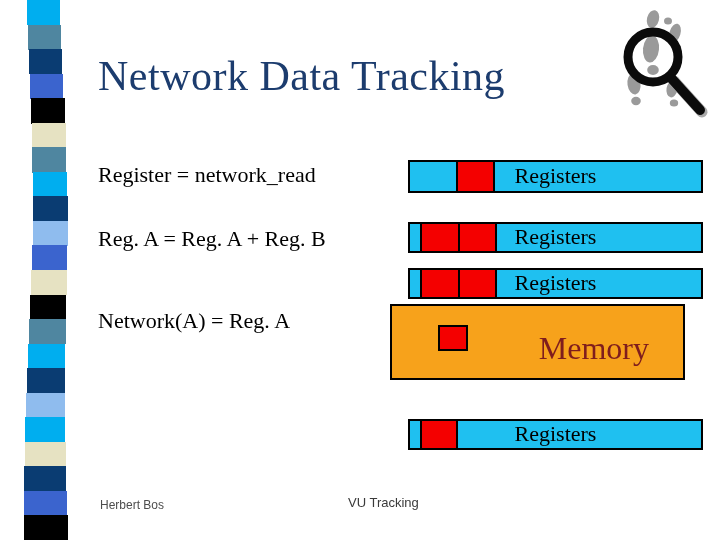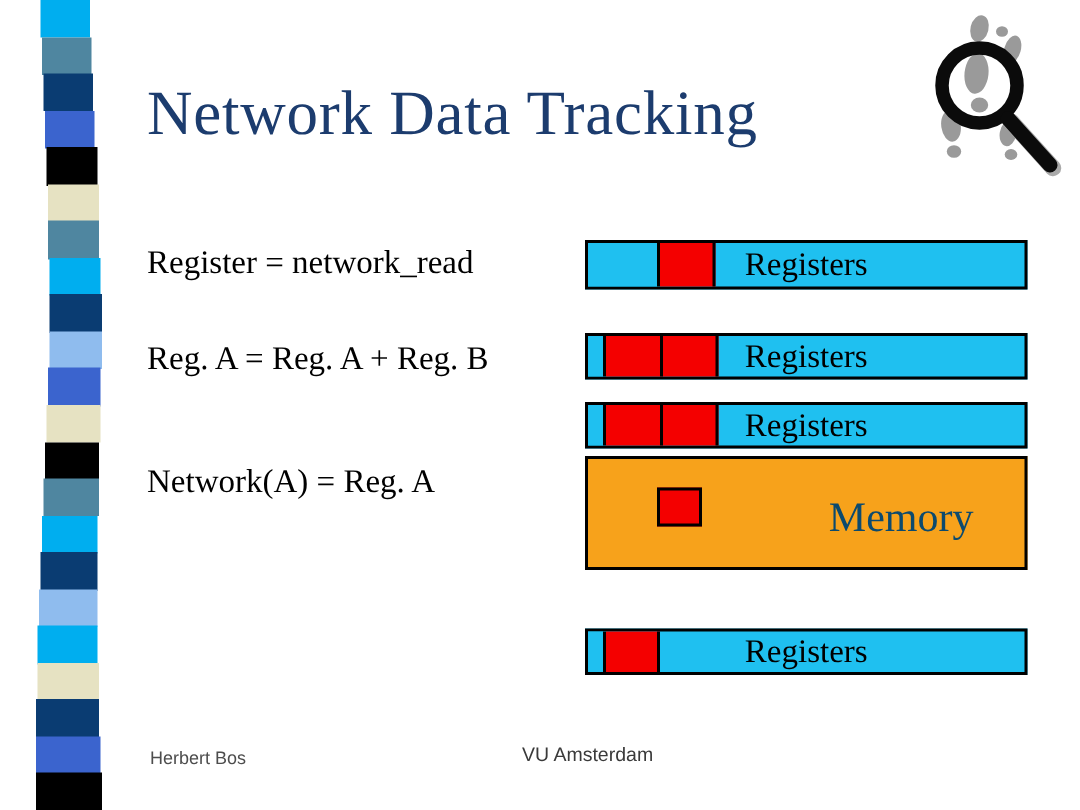--- a/index.html
+++ b/index.html
@@ -22,33 +22,33 @@
   }
   .line-0{top:162px;}
   .line-1{top:226px;}
   .line-2{top:308px;}
   .line-3{top:424px;}
   
   .row{
     position:absolute;left:390px;width:295px;box-sizing:border-box;
     border:2px solid #000;display:flex;
   }
-  .row.registers{background:var(--c-cyan,#1fc0f0);}
+  .row.registers{background:var(--c-cyan,#1fc0f0);margin-left:18px;}
   .row.memory{background:var(--c-orange,#f7a21b);}
   .seg{height:100%;box-sizing:border-box;border-right:2px solid #000;}
   .reg-label{
     position:absolute;left:0;right:0;top:50%;transform:translateY(-52%);
     text-align:center;font-size:22px;color:#000;
   }
   .mem-square{
     position:absolute;background:var(--c-red,#f40000);
     border:2px solid #000;box-sizing:border-box;
   }
   .mem-label{
-    position:absolute;right:34px;top:24px;font-size:28px;color:#0c4a6e;
+    position:absolute;right:34px;top:24px;font-size:32px;color:#7f1d1d;
   }
   
   .magnifier{position:absolute;left:596px;top:0px;}
   
   .footer-author{
     position:absolute;left:100px;top:498px;
     font-family:"Liberation Sans", sans-serif;font-size:12px;color:#4d4d4d;
   }
   .footer-institution{
     position:absolute;left:348px;top:495px;
@@ -136,15 +136,15 @@
         <div class="mem-label">Memory</div>
       </div>
       <div class="row registers" style="top: 419px; height: 31px;">
         <div class="seg" style="width: 12px; background: rgb(31, 192, 240);"></div>
         <div class="seg" style="width: 36px; background: rgb(244, 0, 0);"></div>
         <div class="reg-label">Registers</div>
       </div>
     </div>
 
   <div class="footer-author">Herbert Bos</div>
-  <div class="footer-institution">VU Amsterdam</div>
+  <div class="footer-institution">VU Tracking</div>
 
 </div>
 
 </body></html>

